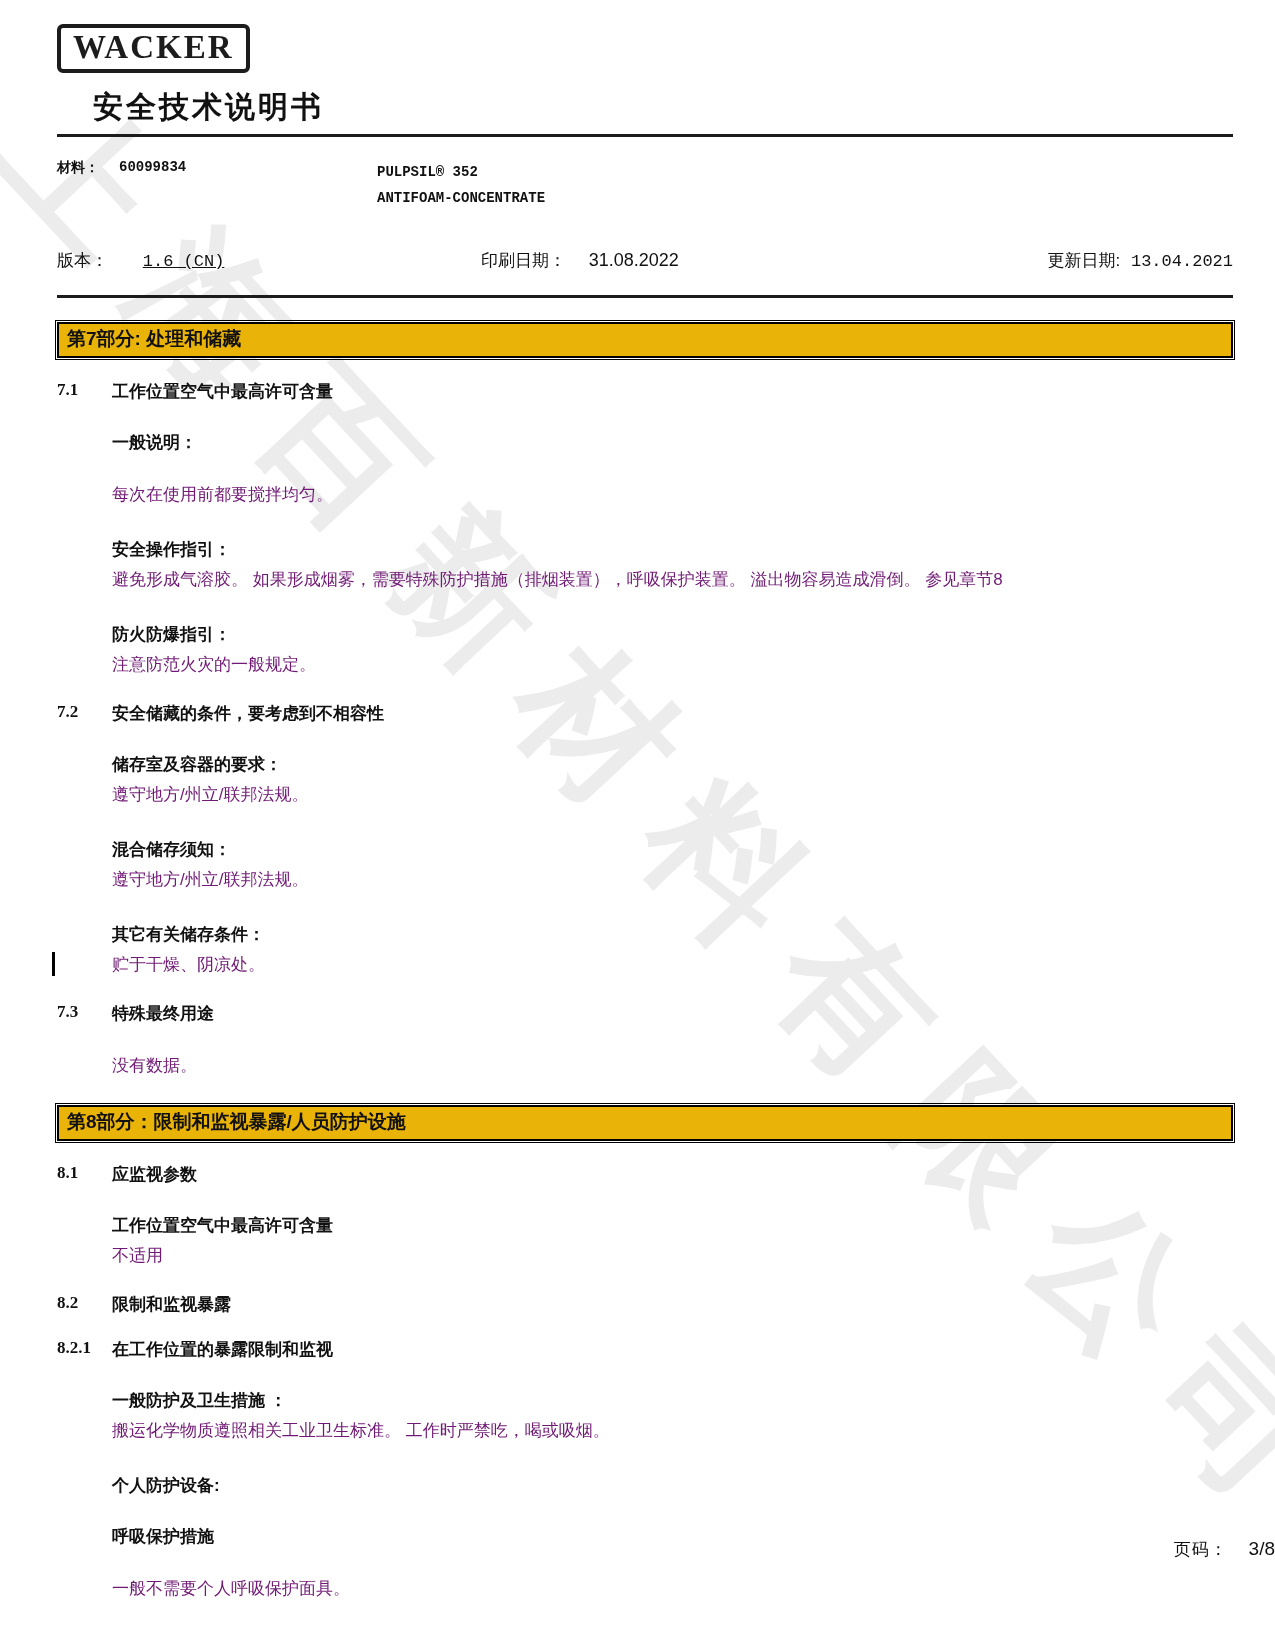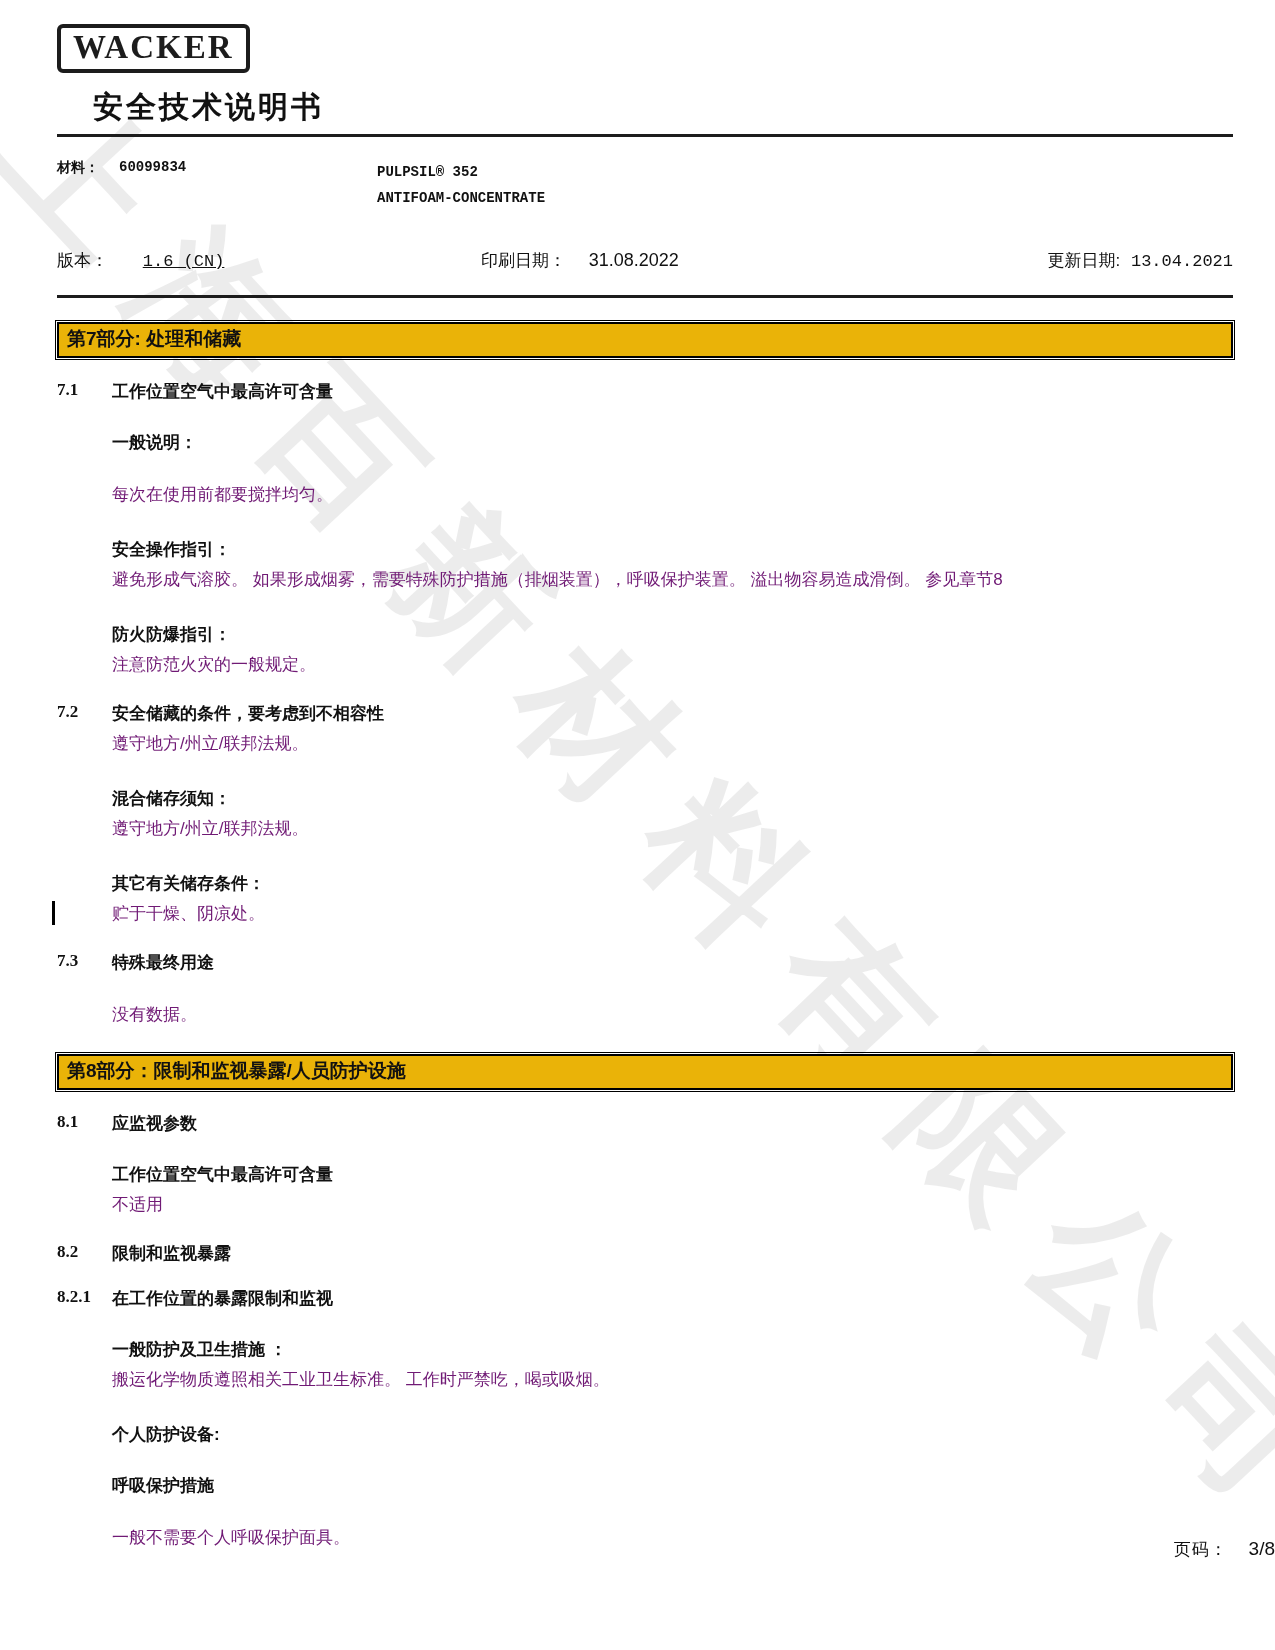--- a/index.html
+++ b/index.html
@@ -116,20 +116,21 @@
         <div class="blk-sub">一般说明：</div>
         <div class="blk-para">每次在使用前都要搅拌均匀。</div>
         <div class="blk-sub">安全操作指引：</div>
         <div class="blk-para tight">避免形成气溶胶。 如果形成烟雾，需要特殊防护措施（排烟装置），呼吸保护装置。 溢出物容易造成滑倒。 参见章节8</div>
         <div class="blk-sub">防火防爆指引：</div>
         <div class="blk-para tight">注意防范火灾的一般规定。</div>
         <div class="blk-num">
           <span class="num">7.2</span>
           <span>安全储藏的条件，要考虑到不相容性</span>
         </div>
+        <div class="blk-sub">储存室及容器的要求：</div>
         <div class="blk-para tight">遵守地方/州立/联邦法规。</div>
         <div class="blk-sub">混合储存须知：</div>
         <div class="blk-para tight">遵守地方/州立/联邦法规。</div>
         <div class="blk-sub">其它有关储存条件：</div>
         <div class="blk-para tight changebar">贮于干燥、阴凉处。</div>
         <div class="blk-num">
           <span class="num">7.3</span>
           <span>特殊最终用途</span>
         </div>
         <div class="blk-para">没有数据。</div>

